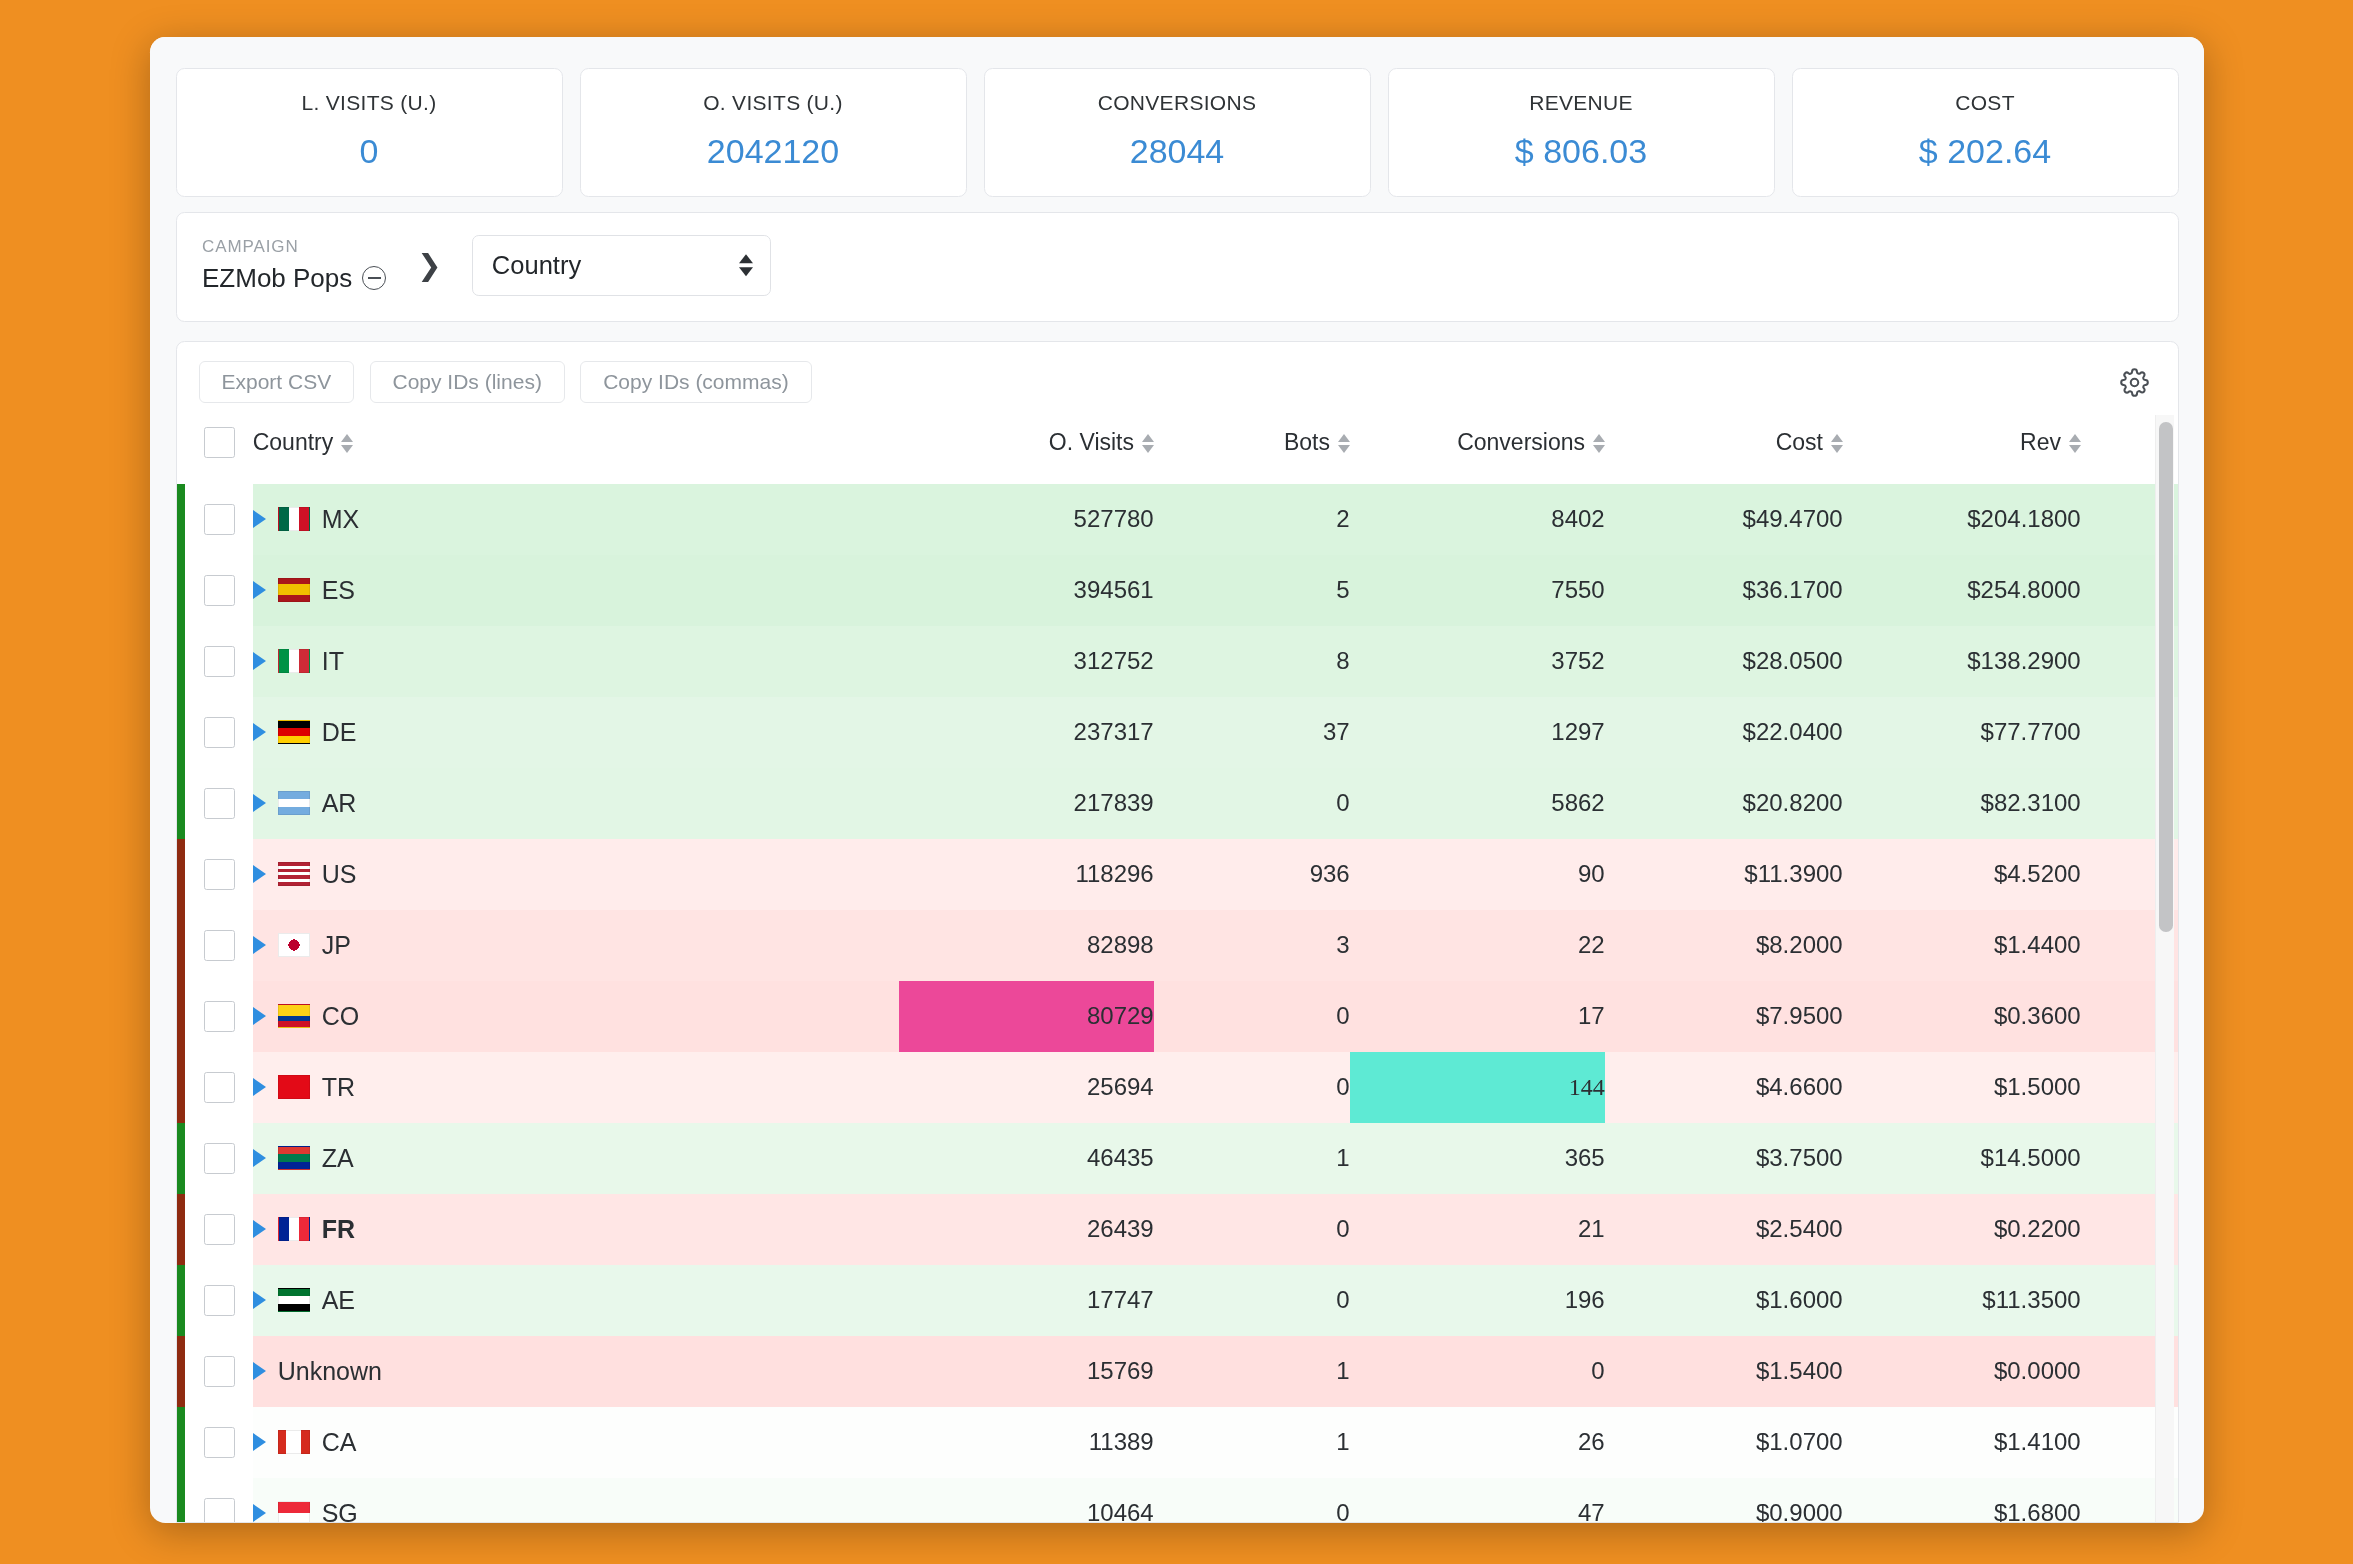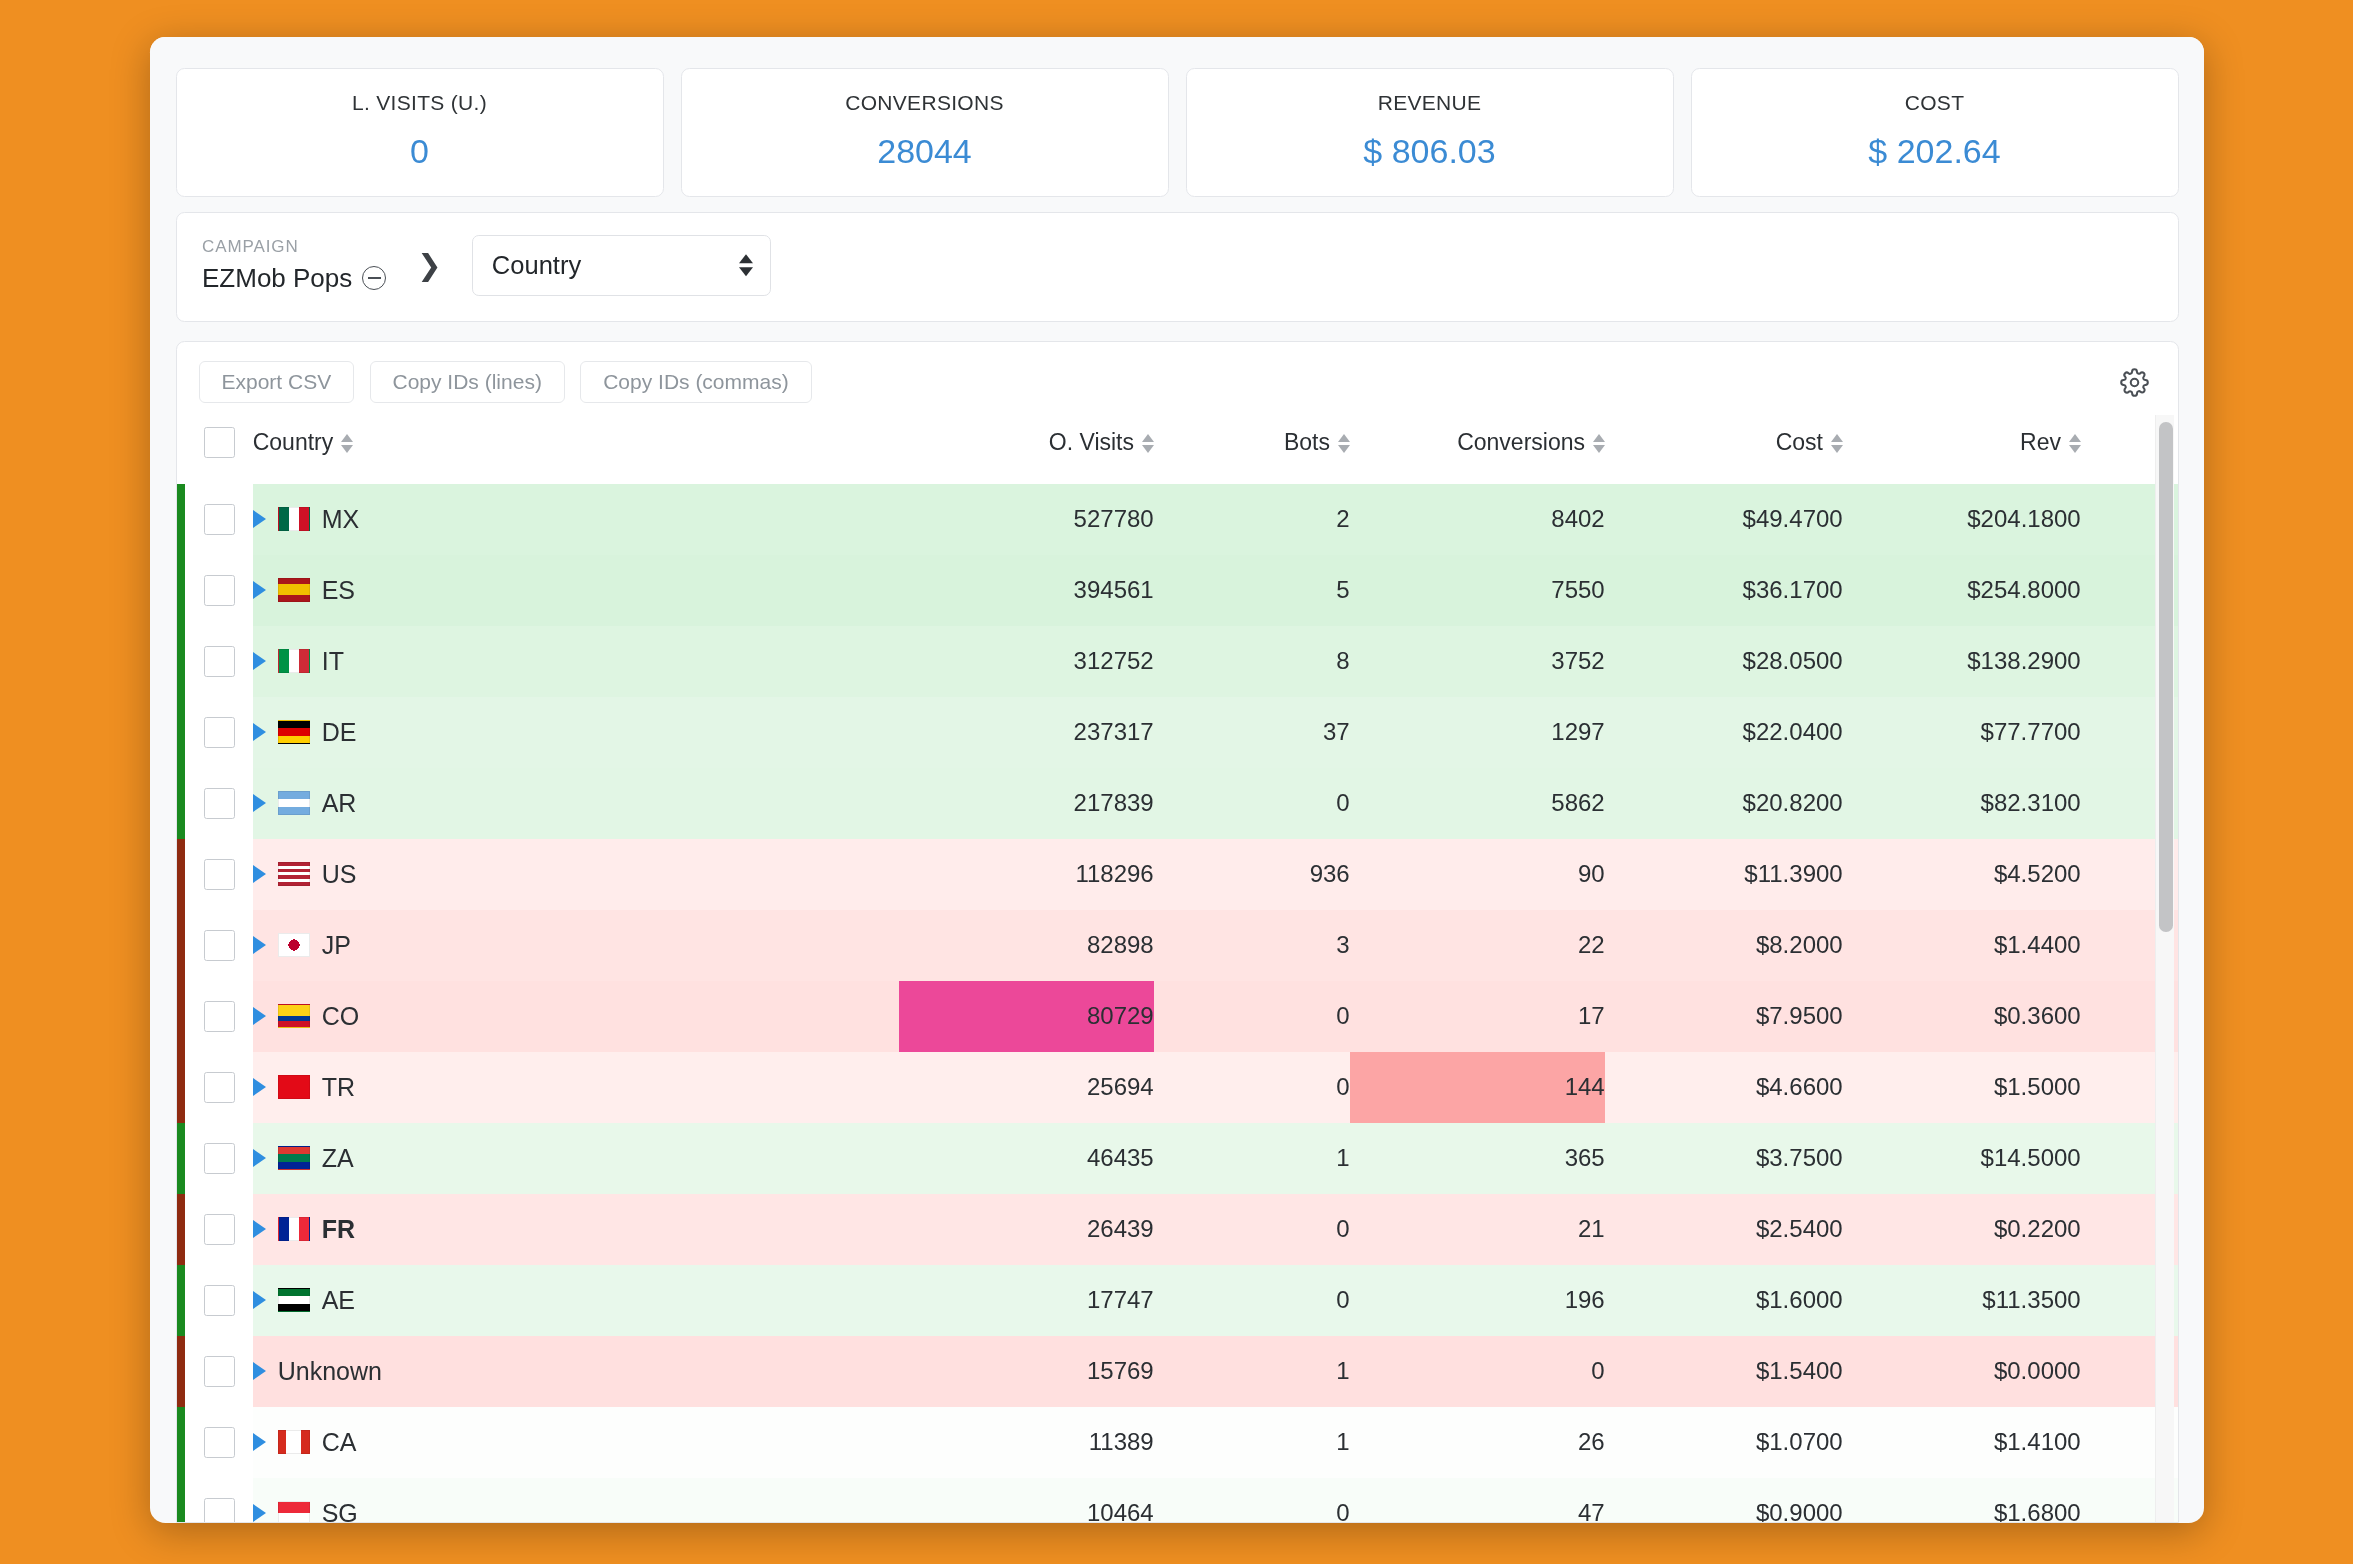--- a/index.html
+++ b/index.html
@@ -275,20 +275,24 @@
 </style>
 </head>
 <body>
 
 <div id="app-window">
 
   <div id="kpi-strip">
       <div class="kpi-card">
         <div class="kpi-label">L. VISITS (U.)</div>
         <div class="kpi-value">0</div>
+      </div>
+      <div class="kpi-card">
+        <div class="kpi-label">O. VISITS (U.)</div>
+        <div class="kpi-value">2042120</div>
       </div>
       <div class="kpi-card">
         <div class="kpi-label">CONVERSIONS</div>
         <div class="kpi-value">28044</div>
       </div>
       <div class="kpi-card">
         <div class="kpi-label">REVENUE</div>
         <div class="kpi-value">$ 806.03</div>
       </div>
       <div class="kpi-card">
@@ -533,21 +537,21 @@
               <td class="chk-cell"><span class="row-checkbox"></span></td>
               <td class="name-cell" style="background: rgb(255, 238, 237);">
                 <span class="name-inner">
                   <span class="expand-caret"></span>
                   <span class="flag" style="background:#e30a17"></span>
                   <span class="country-code">TR</span>
                 </span>
               </td>
               <td class="num" style="background: rgb(255, 238, 237);">25694</td>
               <td class="num" style="background: rgb(255, 238, 237);">0</td>
-              <td class="num" style="background: #fca5a5;">144</td>
+              <td class="num" style="background: #5eead4; font-family: Liberation Serif, serif;">144</td>
               <td class="num" style="background: rgb(255, 238, 237);">$4.6600</td>
               <td class="num" style="background: rgb(255, 238, 237);">$1.5000</td>
               <td class="num profit-neg" style="background: rgb(255, 238, 237);">$-3.160</td>
             </tr>
             <tr>
               <td class="bar-cell">
                 <div class="bar-pos"></div>
               </td>
               <td class="chk-cell"><span class="row-checkbox"></span></td>
               <td class="name-cell" style="background: rgb(232, 248, 234);">

